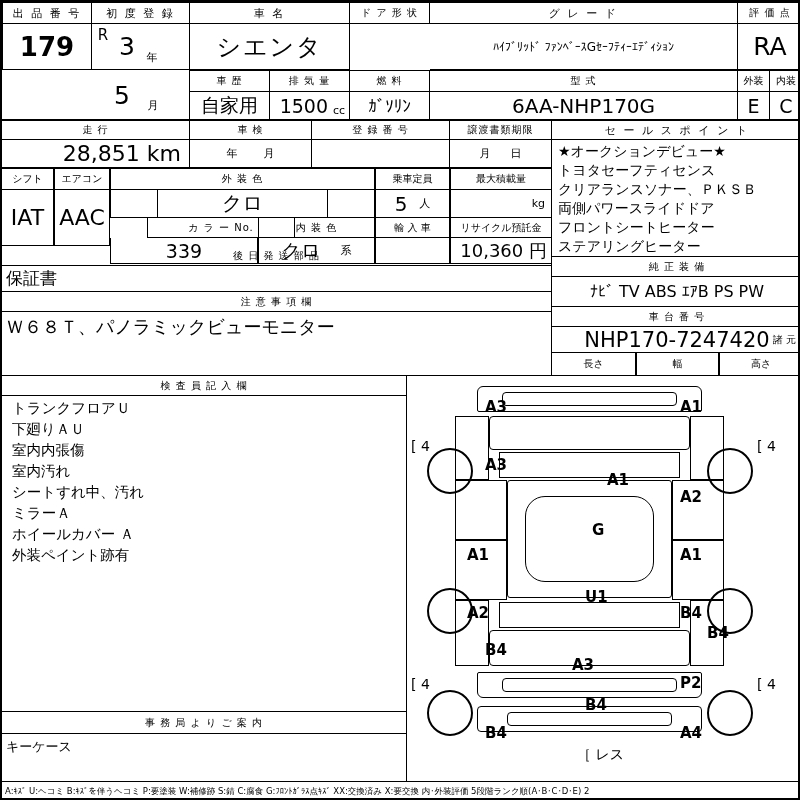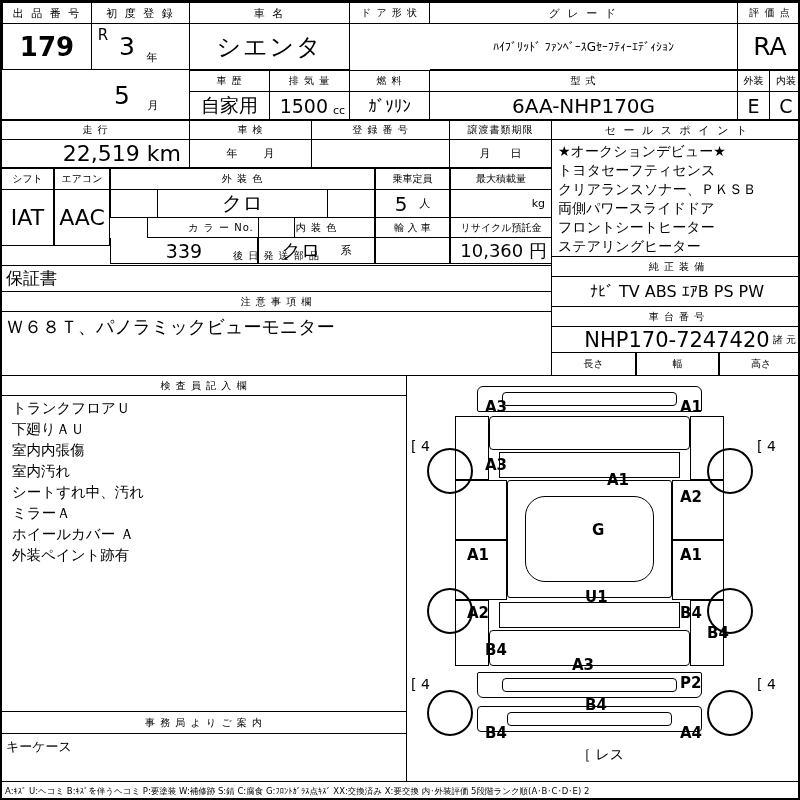--- a/index.html
+++ b/index.html
@@ -82,21 +82,21 @@
   <div class="cell small-label" style="left:736px;top:68px;width:32px;height:22px;border-left:none;">外装</div>
   <div class="cell small-label" style="left:768px;top:68px;width:32px;height:22px;border-left:none;border-right:none;">内装</div>
   <div class="cell" style="left:736px;top:90px;width:32px;height:28px;border-top:none;border-left:none;font-size:19px;">E</div>
   <div class="cell" style="left:768px;top:90px;width:32px;height:28px;border-top:none;border-left:none;border-right:none;font-size:19px;">C</div>
 
   <div class="cell" style="left:0;top:68px;width:188px;height:50px;border-top:none;border-left:none;"></div>
   <div class="cell" style="left:100px;top:68px;width:40px;height:50px;border:none;font-size:25px;">5</div>
   <div class="cell unit" style="left:140px;top:92px;width:22px;height:22px;border:none;">月</div>
 
   <div class="cell hdr-sm" style="left:0;top:118px;width:188px;height:20px;border-left:none;">走 行</div>
-  <div class="cell" style="left:0;top:138px;width:188px;height:28px;border-top:none;border-left:none;font-size:22px;justify-content:flex-end;padding-right:8px;">22,519 km</div>
+  <div class="cell" style="left:0;top:138px;width:188px;height:28px;border-top:none;border-left:none;font-size:22px;justify-content:flex-end;padding-right:8px;">28,851 km</div>
 
   <div class="cell hdr-sm" style="left:188px;top:118px;width:122px;height:20px;border-left:none;">車 検</div>
   <div class="cell" style="left:188px;top:138px;width:122px;height:28px;border-top:none;border-left:none;">
     <span class="unit" style="margin-right:26px;">年</span>
     <span class="unit">月</span>
   </div>
 
   <div class="cell hdr-sm" style="left:310px;top:118px;width:138px;height:20px;border-left:none;">登 録 番 号</div>
   <div class="cell" style="left:310px;top:138px;width:138px;height:28px;border-top:none;border-left:none;"></div>
 

